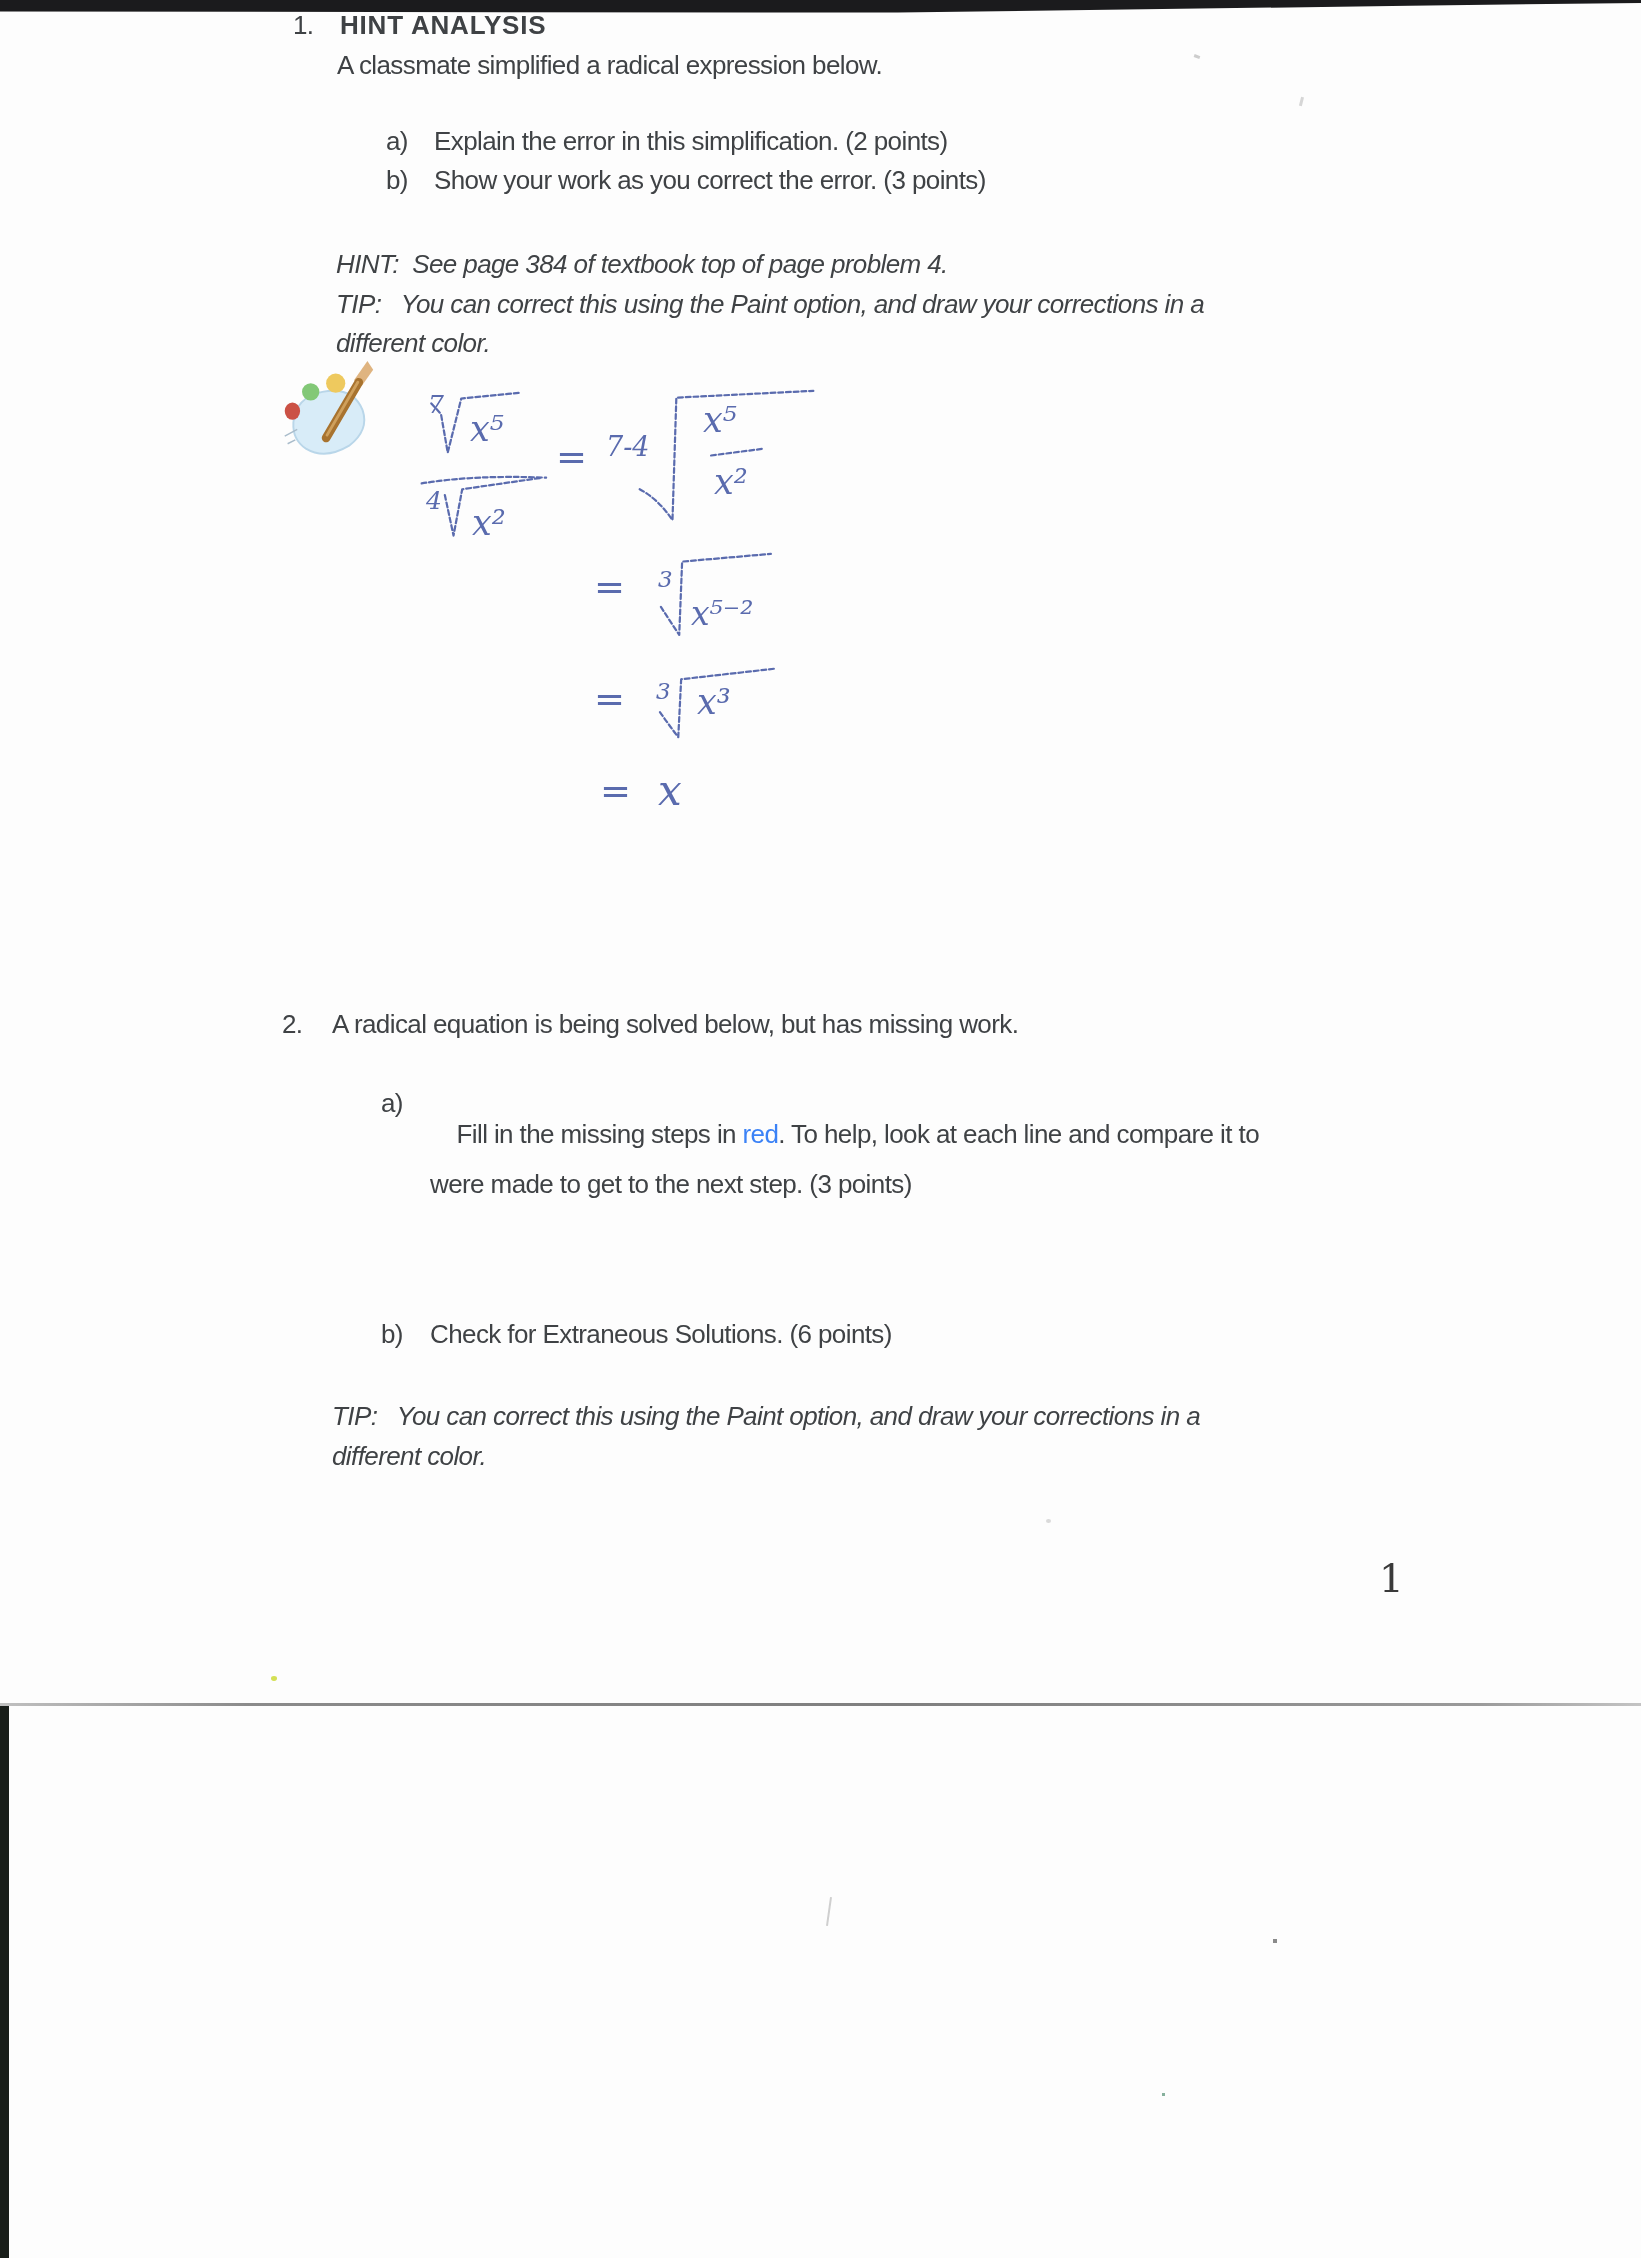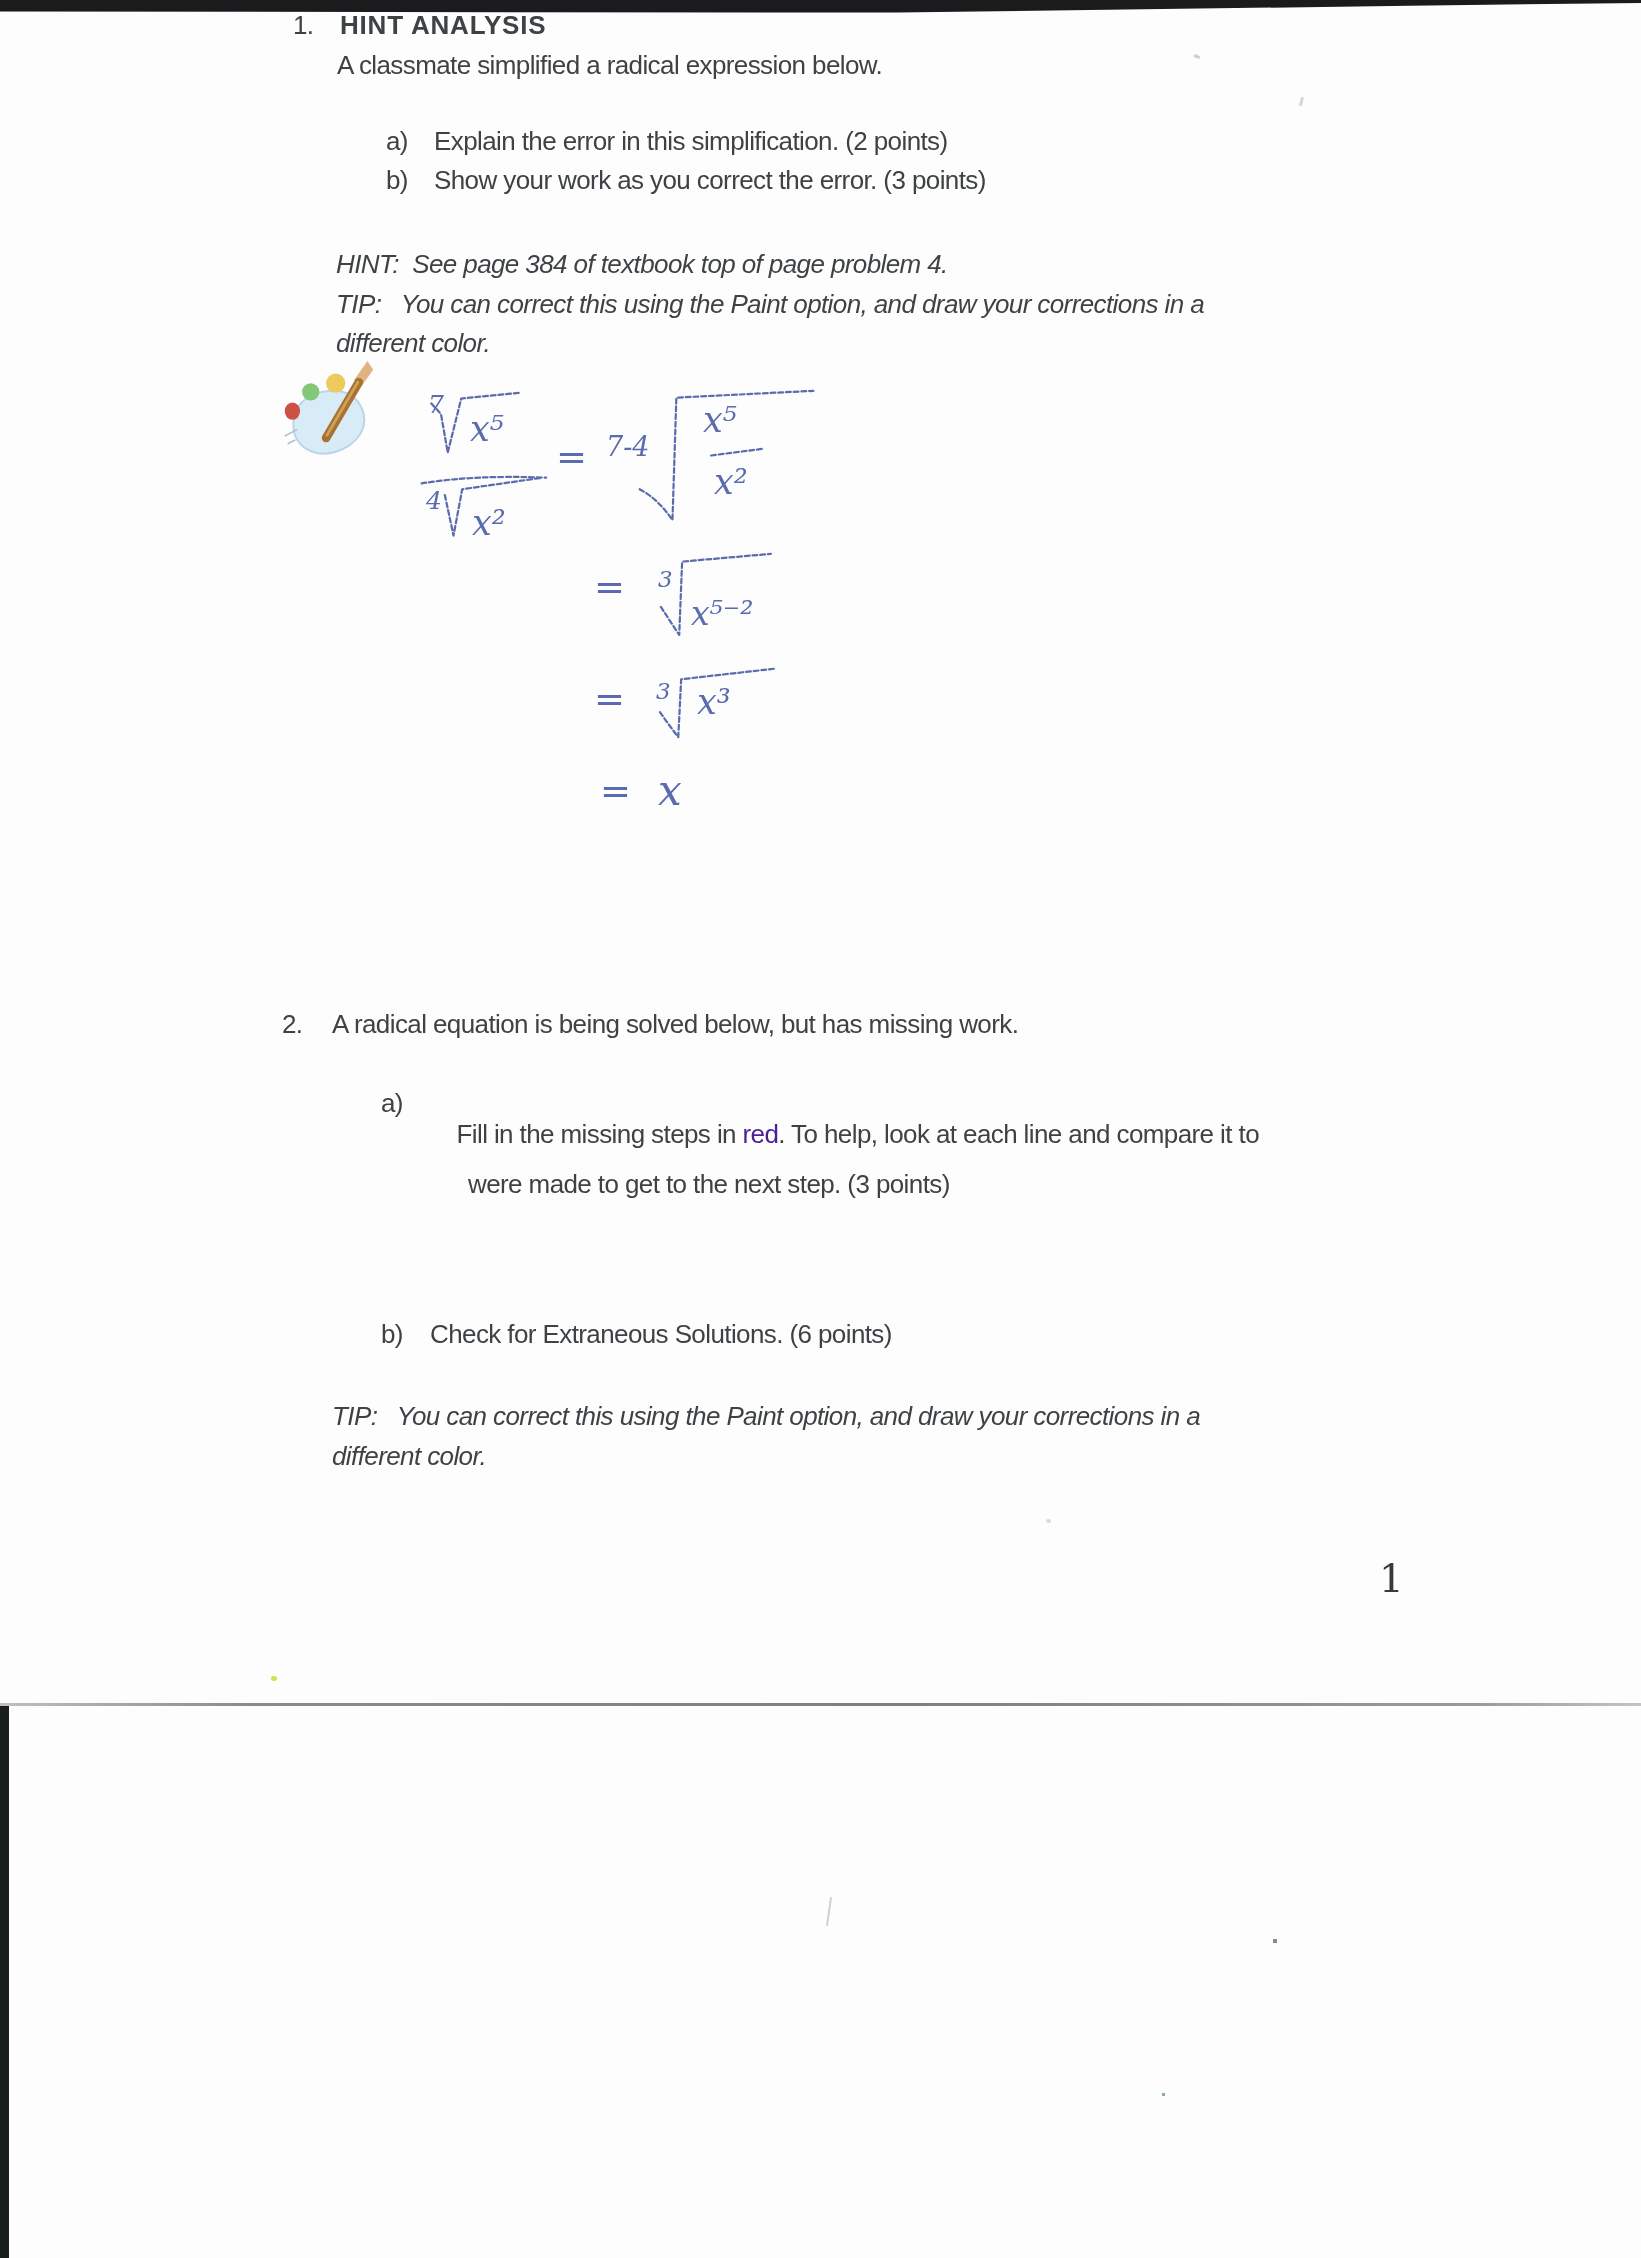--- a/index.html
+++ b/index.html
@@ -5,21 +5,21 @@
   html,body { margin:0; padding:0; background:#d9d9d9; }
   .page {
     position:relative; width:1641px; height:2258px;
     background:#fdfdfd; overflow:hidden;
     font-family:"Liberation Sans", sans-serif;
     color:#3f4245;
   }
   .txt { position:absolute; white-space:pre; font-size:26px; letter-spacing:-0.6px; }
   .bold { font-weight:bold; letter-spacing:0.8px; }
   .it { font-style:italic; }
-  .red { color:#4c1d95;text-align:right; }
+  .red { color:#3b82f6;text-align:right; }
   .hw {
     position:absolute; white-space:pre;
     font-family:"DejaVu Serif", serif; font-style:italic;
     color:#5a6bae;
   }
   .pagenum {
     position:absolute; font-family:"DejaVu Serif", serif;
     font-size:39px; color:#3a3a3a;
   }
   .abs { position:absolute; }
@@ -98,21 +98,21 @@
   <span class="hw" style="left:600px; top:770px; font-size:37px;">=</span>
   <span class="hw" style="left:658px; top:766px; font-size:42px;">x</span>
 
   <span class="txt" style="left:282px; top:1009px;">2.</span>
   <span class="txt" style="left:332px; top:1009px;">A radical equation is being solved below, but has missing work.</span>
 
   <span class="txt" style="left:381px; top:1088px;">a)</span>
   <div class="txt" style="left:430px; top:1088px;">
     <span>Fill in the missing steps in </span><span class="red">red</span><span>. To help, look at each line and compare it to</span>
   </div>
-  <span class="txt" style="left:430px; top:1169px;margin-left:38px;">were made to get to the next step. (3 points)</span>
+  <span class="txt" style="left:430px; top:1169px;">were made to get to the next step. (3 points)</span>
 
   <span class="txt" style="left:381px; top:1319px;">b)</span>
   <span class="txt" style="left:430px; top:1319px;">Check for Extraneous Solutions. (6 points)</span>
 
   <span class="txt it" style="left:332px; top:1401px;">TIP:   You can correct this using the Paint option, and draw your corrections in a</span>
   <span class="txt it" style="left:332px; top:1441px;">different color.</span>
 
   <span class="pagenum" style="left:1379px; top:1556px;">1</span>
 
   <div class="edge-line"></div>

